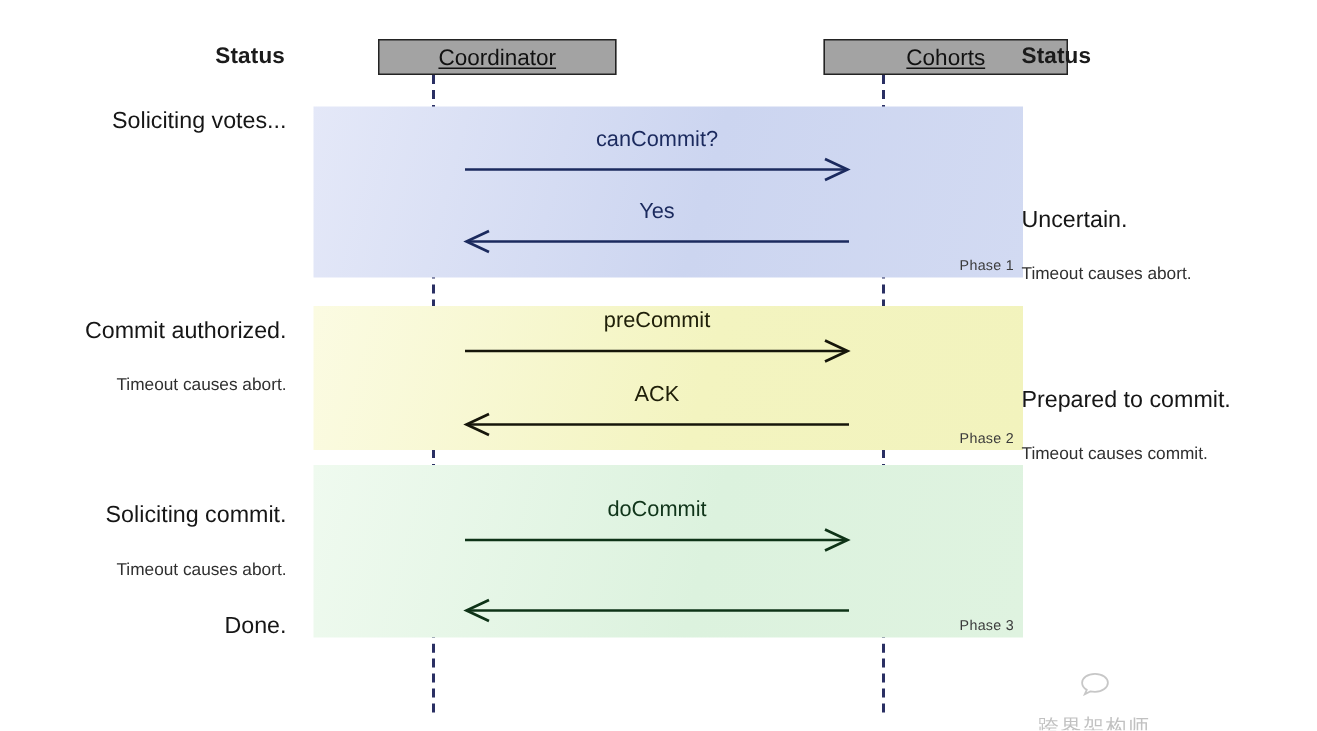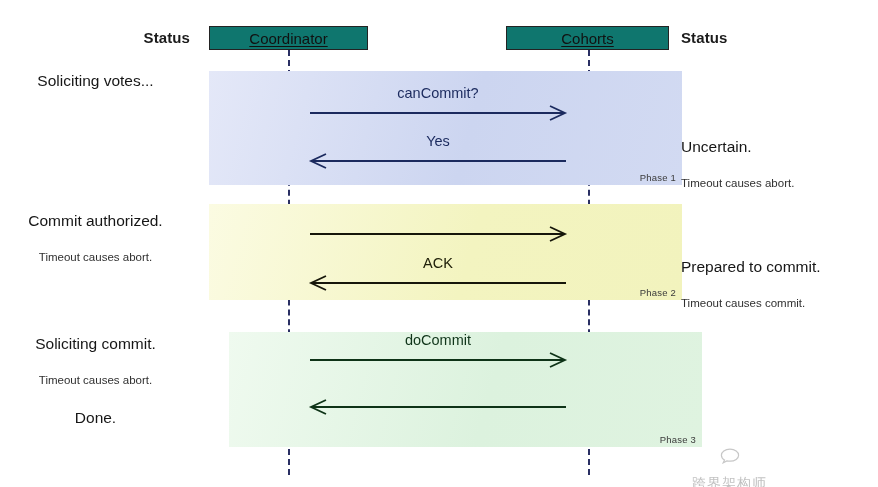--- a/index.html
+++ b/index.html
@@ -30,25 +30,26 @@
     white-space: nowrap;
   }
   .hdr-status.left  { left: 0; width: 190px; text-align: right; }
   .hdr-status.right { left: 681px; text-align: left; }
 
   .actor-box {
     position: absolute;
     top: 26px;
     height: 24px;
     border: 1.6px solid #232323;
-    background: #0f766e;
+    background: #a3a3a3;
     display: flex;
     align-items: center;
     justify-content: center;
     box-sizing: border-box;
+    margin-left: 43px;
   }
   .actor-box .actor-label {
     font-size: 15px;
     font-weight: normal;
     color: #111;
     text-decoration: underline;
     text-underline-offset: 1.5px;
     white-space: nowrap;
   }
   #actor-coordinator { left: 209px; width: 159px; }
@@ -71,21 +72,21 @@
     left: 209px;
     width: 457px;
     padding-left: 16px;
   }
   .phase-band .band-fill {
     position: absolute;
     inset: 0;
   }
   #band-1 { top: 71px;  height: 114px; }
   #band-2 { top: 204px; height: 96px;  }
-  #band-3 { top: 332px; height: 115px; margin-left: 20px; }
+  #band-3 { top: 310px; height: 115px; }
 
   #band-1 .band-fill {
     background: linear-gradient(105deg,#e4e8f8 0%,#ccd5f0 55%,#d2daf2 100%);
   }
   #band-2 .band-fill {
     background: linear-gradient(105deg,#fbfbe2 0%,#f3f4c0 55%,#f2f3bd 100%);
   }
   #band-3 .band-fill {
     background: linear-gradient(105deg,#effaef 0%,#dcf2de 55%,#dff3e0 100%);
   }
@@ -144,21 +145,21 @@
     white-space: nowrap;
     line-height: 1.15;
   }
   .status-block .st-sub {
     font-size: 11.5px;
     color: #303030;
     white-space: nowrap;
     line-height: 1.3;
     margin-top: 20px;
   }
-  .status-block.left  { left: 0; width: 191px; text-align: center; }
+  .status-block.left  { left: 0; width: 191px; text-align: right; }
   .status-block.right { left: 681px; width: 197px; text-align: left; }
 
   #st-left-1  { top: 72px;  }
   #st-left-2  { top: 212px; }
   #st-left-3  { top: 335px; }
   #st-left-4  { top: 409px; }
   #st-right-1 { top: 138px; }
   #st-right-2 { top: 258px; }
   #st-right-3 { top: 410px; }
 
@@ -230,20 +231,21 @@
     <div class="msg-label">canCommit?</div>
     <div class="msg-arrow">
       <svg viewBox="0 0 256 14" preserveAspectRatio="none">
         <line x1="0" y1="8" x2="254" y2="8" stroke="#1b2a5e" stroke-width="1.8"></line>
         <polyline points="240,1 255,8 240,15" fill="none" stroke="#1b2a5e" stroke-width="1.8"></polyline>
       </svg>
     </div>
   </div>
 
   <div class="msg c-olive" id="msg-precommit">
+    <div class="msg-label">preCommit</div>
     <div class="msg-arrow">
       <svg viewBox="0 0 256 14" preserveAspectRatio="none">
         <line x1="0" y1="8" x2="254" y2="8" stroke="#16160a" stroke-width="1.8"></line>
         <polyline points="240,1 255,8 240,15" fill="none" stroke="#16160a" stroke-width="1.8"></polyline>
       </svg>
     </div>
   </div>
 
   <div class="msg c-olive" id="msg-ack">
     <div class="msg-label">ACK</div>

